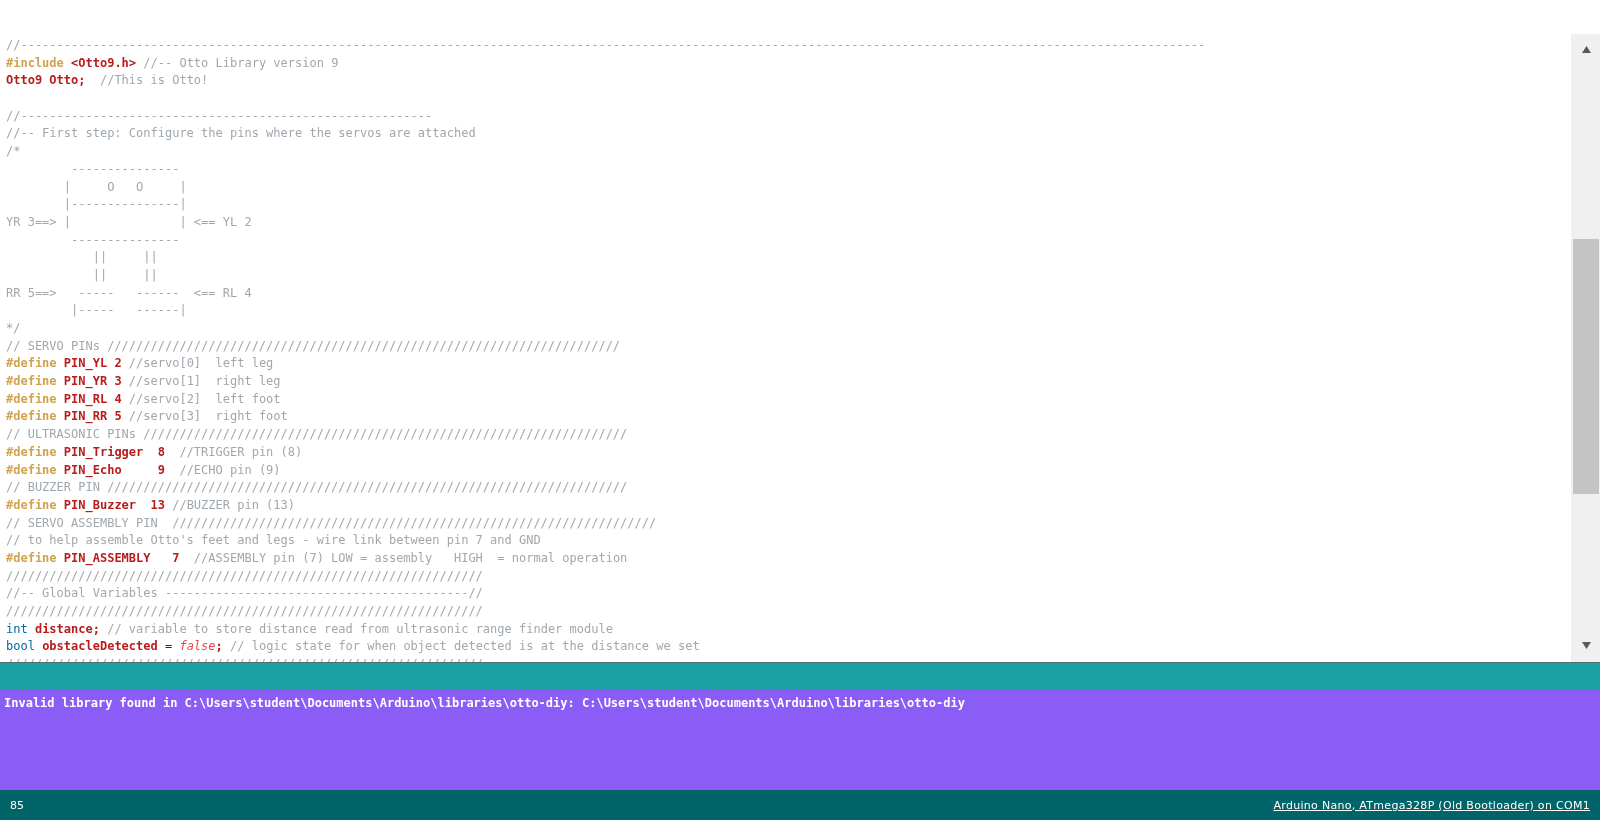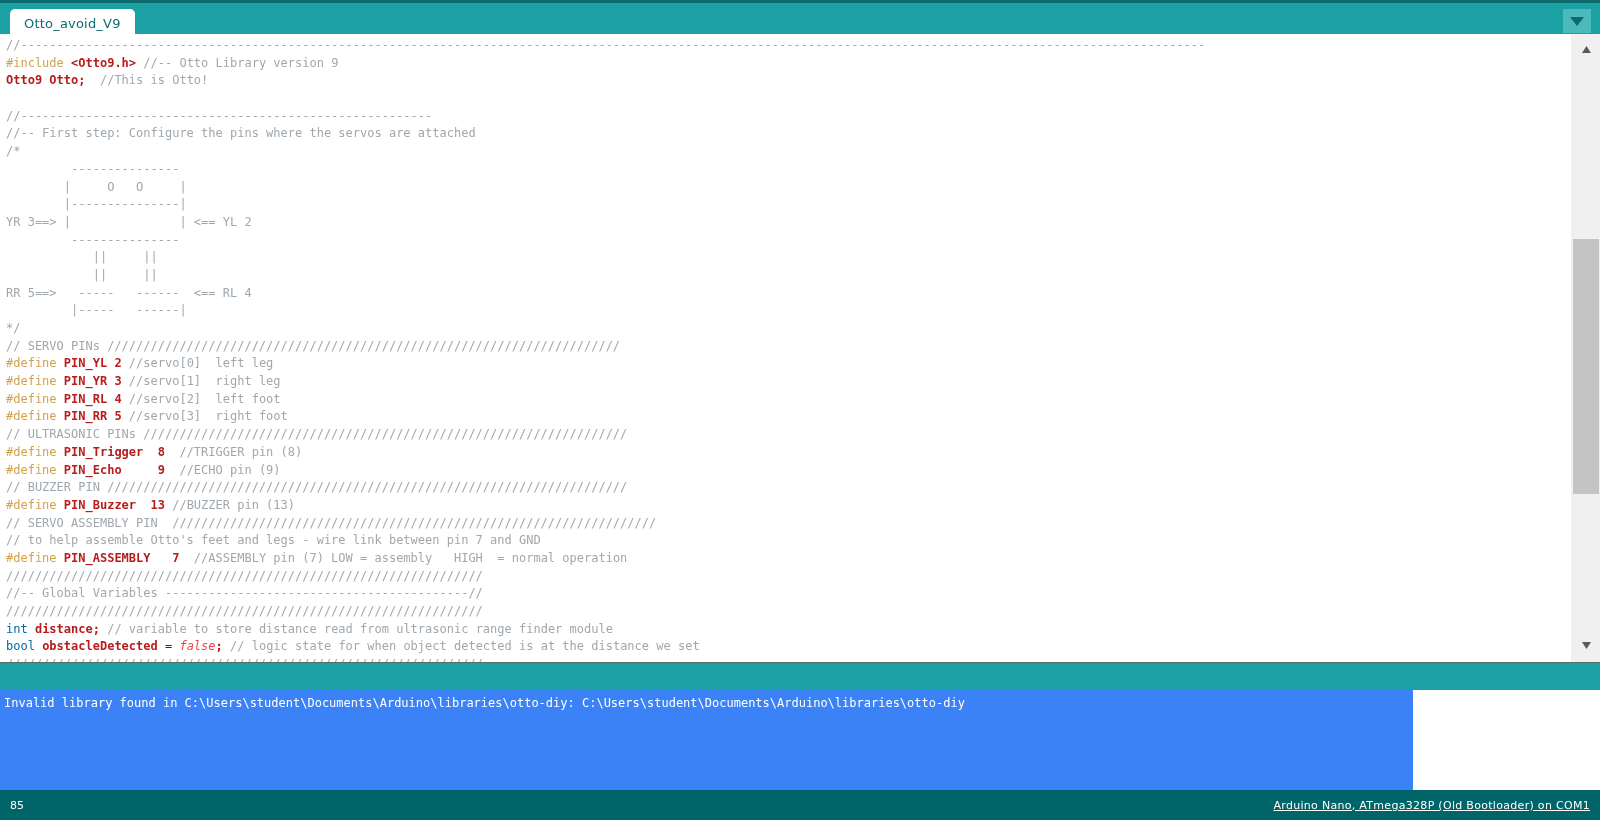--- a/index.html
+++ b/index.html
@@ -56,21 +56,21 @@
   .code {
     font-family: "DejaVu Sans Mono", "Liberation Mono", monospace;
     font-size: 12px;
     line-height: 17.7px;
     white-space: pre;
     color: #2b2b2b;
     tab-size: 2;
   }
   .code .ln { display: block; height: 17.7px; }
   .cm   { color: #a0a8ae; }          
-  .pre  { color: #d2a24c; font-weight: normal; }  
+  .pre  { color: #d2a24c; font-weight: bold; }  
   .kw   { color: #0369a1; }          
   .lit  { color: #ef4444; font-style: italic; }          
   .id   { color: #b91c1c; font-weight: bold; } 
   .pl   { color: #2b2b2b; }          
 
   
   .vscroll {
     position: absolute; right: 0; top: 34px;
     width: 30px; height: 628px;
     background: #f0f0f0;
@@ -94,24 +94,25 @@
   .tealstrip {
     position: absolute; left: 0; top: 662px;
     width: 1600px; height: 28px;
     background: #1ba1a4;
     border-top: 1px solid #4f6e70;
   }
 
   
   .console {
     position: absolute; left: 0; top: 690px;
-    width: 1413px; height: 100px;
-    background: #3b82f6;
+    width: 1600px; height: 100px;
+    background: #8b5cf6;
     overflow: hidden;
     padding: 5px 0 0 4px;
+    font-weight: bold;
   }
   .console .line {
     font-family: "DejaVu Sans Mono", "Liberation Mono", monospace;
     font-size: 12px;
     line-height: 16px;
     color: #ffffff;
     white-space: pre;
   }
 
   
@@ -126,32 +127,20 @@
     justify-content: space-between;
     padding: 0 10px 0 10px;
   }
   .statusbar .right { letter-spacing: 0.3px; text-decoration: underline; }
 </style>
 </head>
 <body>
 
 <div id="app">
 
-  <div class="tabbar">
-    <div class="tab">
-      <span>Otto_avoid_V9</span>
-    </div>
-    <div class="tab-dropdown">
-      <span>
-        <svg width="14" height="9" viewBox="0 0 14 9">
-            <polygon points="0,0 14,0 7,9" fill="#0d6a6d"></polygon>
-          </svg>
-      </span>
-    </div>
-  </div>
 
   <div class="editor">
     <div class="code" id="code-area"><span class="ln"><span class="cm">//--------------------------------------------------------------------------------------------------------------------------------------------------------------------</span></span><span class="ln"><span class="pre">#include</span><span class="pl"> </span><span class="id">&lt;Otto9.h&gt;</span><span class="cm"> //-- Otto Library version 9</span></span><span class="ln"><span class="id">Otto9 Otto;</span><span class="cm">  //This is Otto!</span></span><span class="ln"><span class="pl"></span>&nbsp;</span><span class="ln"><span class="cm">//---------------------------------------------------------</span></span><span class="ln"><span class="cm">//-- First step: Configure the pins where the servos are attached</span></span><span class="ln"><span class="cm">/*</span></span><span class="ln"><span class="cm">         ---------------</span></span><span class="ln"><span class="cm">        |     O   O     |</span></span><span class="ln"><span class="cm">        |---------------|</span></span><span class="ln"><span class="cm">YR 3==&gt; |               | &lt;== YL 2</span></span><span class="ln"><span class="cm">         ---------------</span></span><span class="ln"><span class="cm">            ||     ||</span></span><span class="ln"><span class="cm">            ||     ||</span></span><span class="ln"><span class="cm">RR 5==&gt;   -----   ------  &lt;== RL 4</span></span><span class="ln"><span class="cm">         |-----   ------|</span></span><span class="ln"><span class="cm">*/</span></span><span class="ln"><span class="cm">// SERVO PINs ///////////////////////////////////////////////////////////////////////</span></span><span class="ln"><span class="pre">#define</span><span class="pl"> </span><span class="id">PIN_YL 2</span><span class="cm"> //servo[0]  left leg</span></span><span class="ln"><span class="pre">#define</span><span class="pl"> </span><span class="id">PIN_YR 3</span><span class="cm"> //servo[1]  right leg</span></span><span class="ln"><span class="pre">#define</span><span class="pl"> </span><span class="id">PIN_RL 4</span><span class="cm"> //servo[2]  left foot</span></span><span class="ln"><span class="pre">#define</span><span class="pl"> </span><span class="id">PIN_RR 5</span><span class="cm"> //servo[3]  right foot</span></span><span class="ln"><span class="cm">// ULTRASONIC PINs ///////////////////////////////////////////////////////////////////</span></span><span class="ln"><span class="pre">#define</span><span class="pl"> </span><span class="id">PIN_Trigger  8</span><span class="cm">  //TRIGGER pin (8)</span></span><span class="ln"><span class="pre">#define</span><span class="pl"> </span><span class="id">PIN_Echo     9</span><span class="cm">  //ECHO pin (9)</span></span><span class="ln"><span class="cm">// BUZZER PIN ////////////////////////////////////////////////////////////////////////</span></span><span class="ln"><span class="pre">#define</span><span class="pl"> </span><span class="id">PIN_Buzzer  13</span><span class="cm"> //BUZZER pin (13)</span></span><span class="ln"><span class="cm">// SERVO ASSEMBLY PIN  ///////////////////////////////////////////////////////////////////</span></span><span class="ln"><span class="cm">// to help assemble Otto's feet and legs - wire link between pin 7 and GND</span></span><span class="ln"><span class="pre">#define</span><span class="pl"> </span><span class="id">PIN_ASSEMBLY   7</span><span class="cm">  //ASSEMBLY pin (7) LOW = assembly   HIGH  = normal operation</span></span><span class="ln"><span class="cm">//////////////////////////////////////////////////////////////////</span></span><span class="ln"><span class="cm">//-- Global Variables ------------------------------------------//</span></span><span class="ln"><span class="cm">//////////////////////////////////////////////////////////////////</span></span><span class="ln"><span class="kw">int</span><span class="pl"> </span><span class="id">distance;</span><span class="cm"> // variable to store distance read from ultrasonic range finder module</span></span><span class="ln"><span class="kw">bool</span><span class="pl"> </span><span class="id">obstacleDetected</span><span class="pl"> = </span><span class="lit">false</span><span class="id">;</span><span class="cm"> // logic state for when object detected is at the distance we set</span></span><span class="ln"><span class="cm">//////////////////////////////////////////////////////////////////</span></span></div>
   </div>
 
   <div class="vscroll">
     <div class="arrow-up">
       <svg width="9" height="7" viewBox="0 0 9 7">
           <polygon points="4.5,0 9,7 0,7" fill="#5a5a5a"></polygon>
         </svg>

